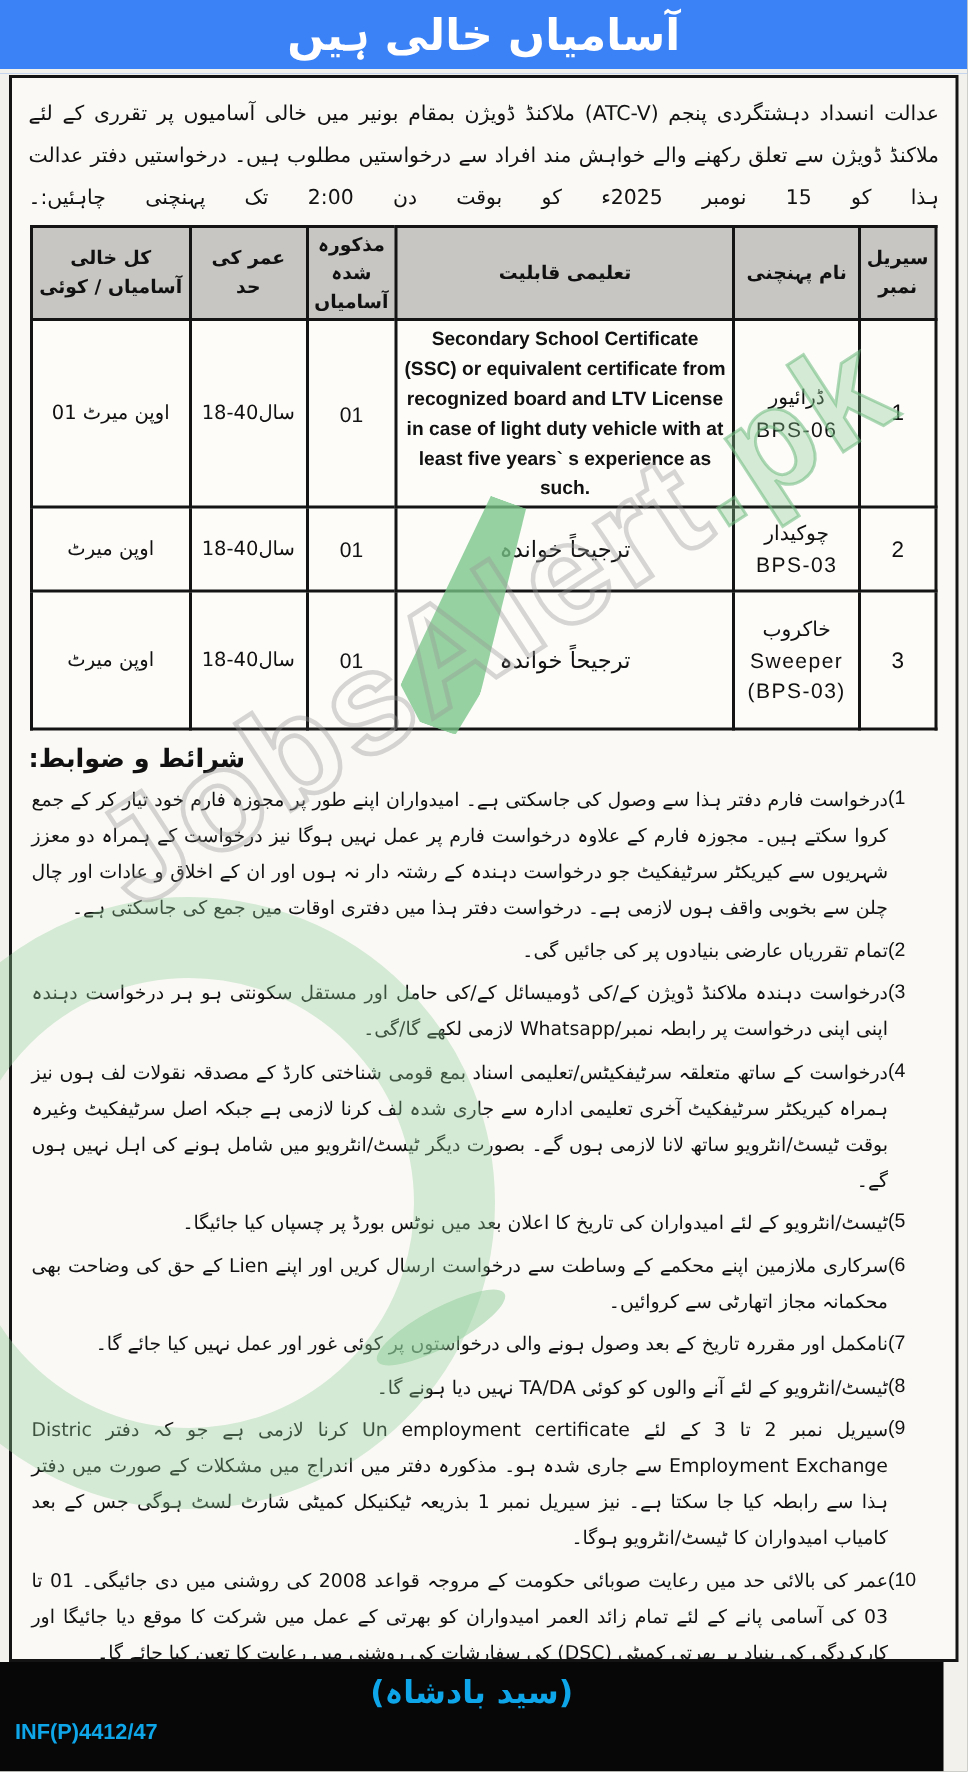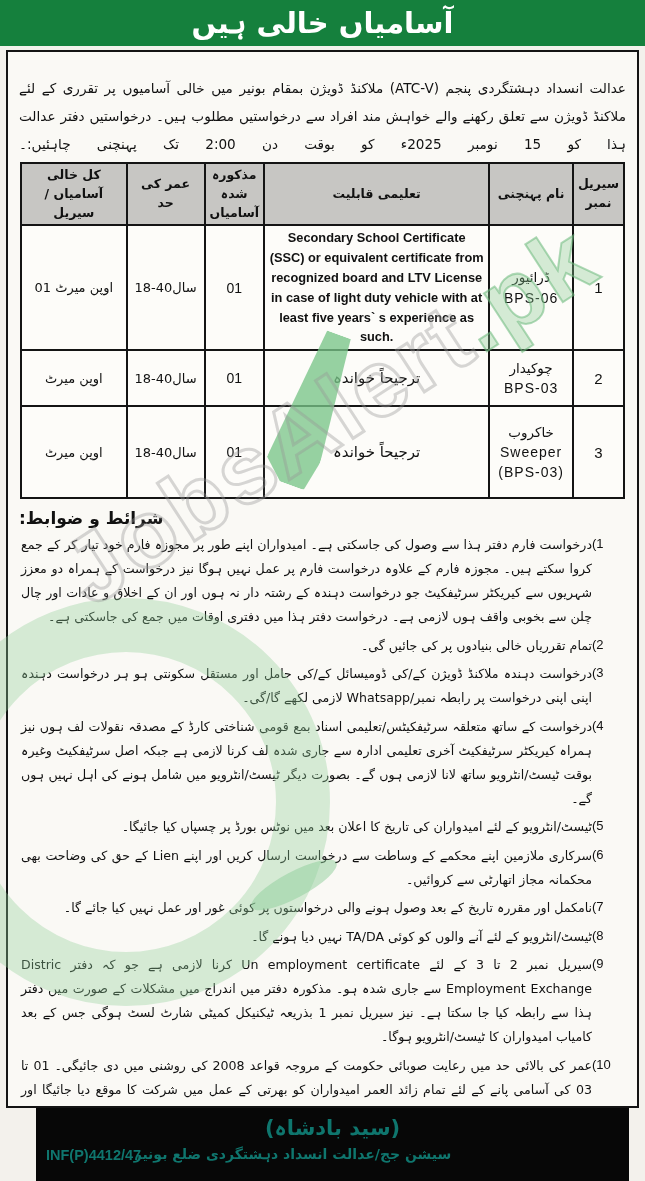--- a/index.html
+++ b/index.html
@@ -5,32 +5,32 @@
   html,body{margin:0;padding:0;}
   body{background:#888;}
   .page{
     position:relative; width:645px; height:1181px; margin:0 auto;
     background:#f3f1ec; overflow:hidden;
     font-family:"DejaVu Sans","Liberation Sans",sans-serif;
   }
   
   .title-band{
     position:absolute; top:0; left:0; right:0; height:46px;
-    background:#15803d; display:flex; align-items:center; justify-content:center;
+    background:#3b82f6; display:flex; align-items:center; justify-content:center;
     border-bottom:3px solid #f3f1ec;
   }
   .title-band .t{
     color:#ffffff; font-size:29px; font-weight:bold; letter-spacing:1px;
     line-height:1;
   }
   
   .content{
     position:absolute; top:50px; left:6px; right:6px; bottom:73px;
     background:#faf9f5; border:2px solid #141414;
-    direction:rtl; padding:20px 9px 0 9px; overflow:hidden;
+    direction:rtl; padding:8px 9px 0 9px; overflow:hidden;
     color:#111;
   }
   .intro{
     font-size:13.6px; line-height:28px; text-align:justify; text-align-last:justify;
     margin:2px 2px 4px 2px; font-weight:500;
   }
   
   table.jobs{
     width:99%; margin:3px auto 0 auto; border-collapse:collapse;
     border:2px solid #141414; background:#fdfcf9;
@@ -68,21 +68,21 @@
     flex:0 0 34px; direction:ltr; text-align:left; font-size:13px;
     font-family:"Liberation Sans","DejaVu Sans",sans-serif; padding-top:3px;
   }
   .cond-item .x{
     flex:1; font-size:12.6px; line-height:24px; text-align:justify;
     padding-left:2px;
   }
   
   .footer-band{
     position:absolute; left:0; right:16px; bottom:0; height:73px;
-    background:#070707; color:#0f766e; direction:rtl;margin-left:36px;
+    background:#070707; color:#0ea5e9; direction:rtl;
   }
   .sig-name{
     position:absolute; top:8px; left:0; right:0; text-align:center;
     font-size:21px; font-weight:bold;
   }
   .sig-title{
     position:absolute; top:38px; left:0; right:80px; text-align:center;
     font-size:14px; font-weight:bold;
   }
   .inf-no{
@@ -143,21 +143,21 @@
           <col class="col-age">
           <col class="col-total">
       </colgroup>
       <thead>
         <tr>
           <th>سیریل نمبر</th>
           <th>نام پہنچنی</th>
           <th>تعلیمی قابلیت</th>
           <th>مذکورہ شدہ آسامیاں</th>
           <th>عمر کی حد</th>
-          <th>کل خالی آسامیاں / سیریل</th>
+          <th>کل خالی آسامیاں / کوئی</th>
         </tr>
       </thead>
       <tbody>
         <tr class="r1">
           <td class="serial">1</td>
           <td class="post">
             <span class="u">ڈرائیور</span>
             <span class="e">BPS-06</span>
           </td>
           <td class="qual-en">Secondary School Certificate (SSC) or equivalent certificate from recognized board and LTV License in case of light duty vehicle with at least five years` s experience as such.</td>
@@ -192,21 +192,21 @@
 
     <div class="cond-heading">شرائط و ضوابط:</div>
 
     <div class="cond-list">
       <div class="cond-item">
         <span class="n">(1</span>
         <span class="x">درخواست فارم دفتر ہذا سے وصول کی جاسکتی ہے۔ امیدواران اپنے طور پر مجوزہ فارم خود تیار کر کے جمع کروا سکتے ہیں۔ مجوزہ فارم کے علاوہ درخواست فارم پر عمل نہیں ہوگا نیز درخواست کے ہمراہ دو معزز شہریوں سے کیریکٹر سرٹیفکیٹ جو درخواست دہندہ کے رشتہ دار نہ ہوں اور ان کے اخلاق و عادات اور چال چلن سے بخوبی واقف ہوں لازمی ہے۔ درخواست دفتر ہذا میں دفتری اوقات میں جمع کی جاسکتی ہے۔</span>
       </div>
       <div class="cond-item">
         <span class="n">(2</span>
-        <span class="x">تمام تقرریاں خالی بنیادوں پر کی جائیں گی۔</span>
+        <span class="x">تمام تقرریاں عارضی بنیادوں پر کی جائیں گی۔</span>
       </div>
       <div class="cond-item">
         <span class="n">(3</span>
         <span class="x">درخواست دہندہ ملاکنڈ ڈویژن کے/کی ڈومیسائل کے/کی حامل اور مستقل سکونتی ہو ہر درخواست دہندہ اپنی اپنی درخواست پر رابطہ نمبر/Whatsapp لازمی لکھے گا/گی۔</span>
       </div>
       <div class="cond-item">
         <span class="n">(4</span>
         <span class="x">درخواست کے ساتھ متعلقہ سرٹیفکیٹس/تعلیمی اسناد بمع قومی شناختی کارڈ کے مصدقہ نقولات لف ہوں نیز ہمراہ کیریکٹر سرٹیفکیٹ آخری تعلیمی ادارہ سے جاری شدہ لف کرنا لازمی ہے جبکہ اصل سرٹیفکیٹ وغیرہ بوقت ٹیسٹ/انٹرویو ساتھ لانا لازمی ہوں گے۔ بصورت دیگر ٹیسٹ/انٹرویو میں شامل ہونے کی اہل نہیں ہوں گے۔</span>
       </div>
       <div class="cond-item">
@@ -232,21 +232,20 @@
       <div class="cond-item">
         <span class="n">(10</span>
         <span class="x">عمر کی بالائی حد میں رعایت صوبائی حکومت کے مروجہ قواعد 2008 کی روشنی میں دی جائیگی۔ 01 تا 03 کی آسامی پانے کے لئے تمام زائد العمر امیدواران کو بھرتی کے عمل میں شرکت کا موقع دیا جائیگا اور کارکردگی کی بنیاد پر بھرتی کمیٹی (DSC) کی سفارشات کی روشنی میں رعایت کا تعین کیا جائے گا۔</span>
       </div>
 
     </div>
   </div>
 
   <div class="footer-band">
     <div class="sig-name">(سید بادشاہ)</div>
-    <div class="sig-title">سیشن جج/عدالت انسداد دہشتگردی ضلع بونیر</div>
     <div class="inf-no">INF(P)4412/47</div>
   </div>
 
   <div class="wm wm-horn"></div>
   <div class="wm wm-ring"></div>
   <div class="wm wm-swoosh"></div>
   <div class="wm wm-text"><span>JobsAlert</span><span class="pk">.pk</span></div>
 
 </div>
 

